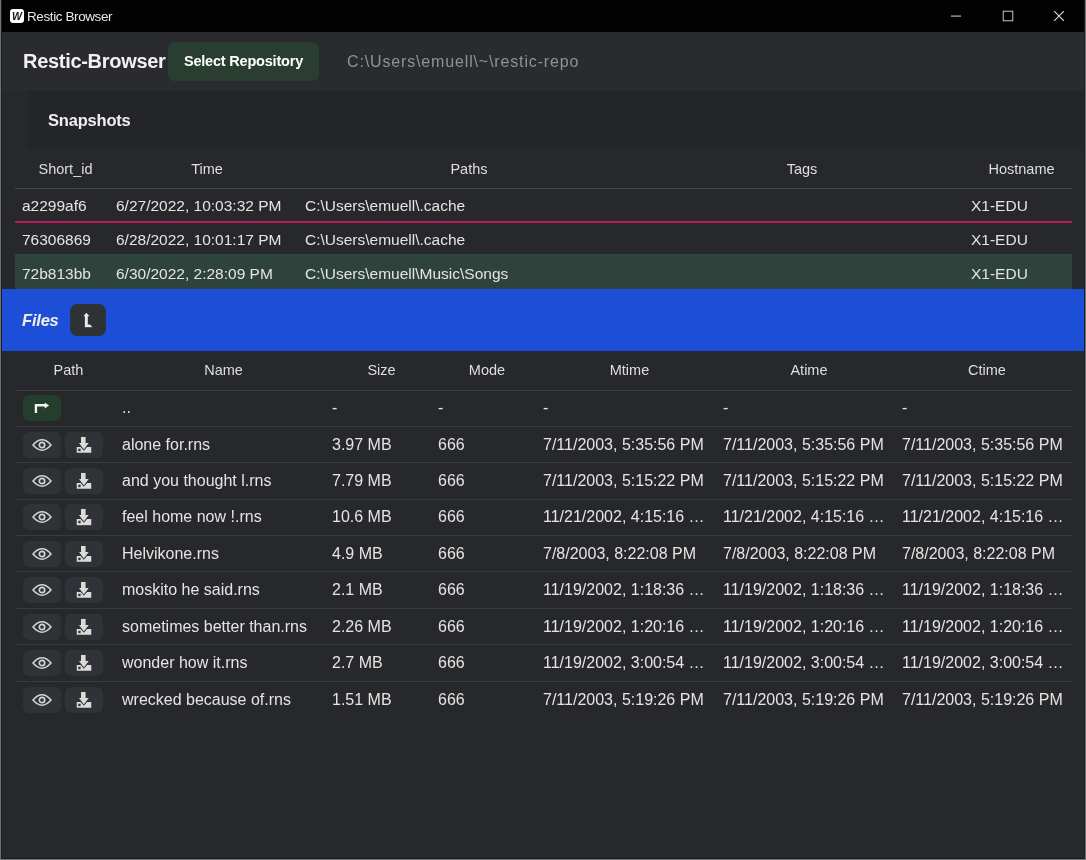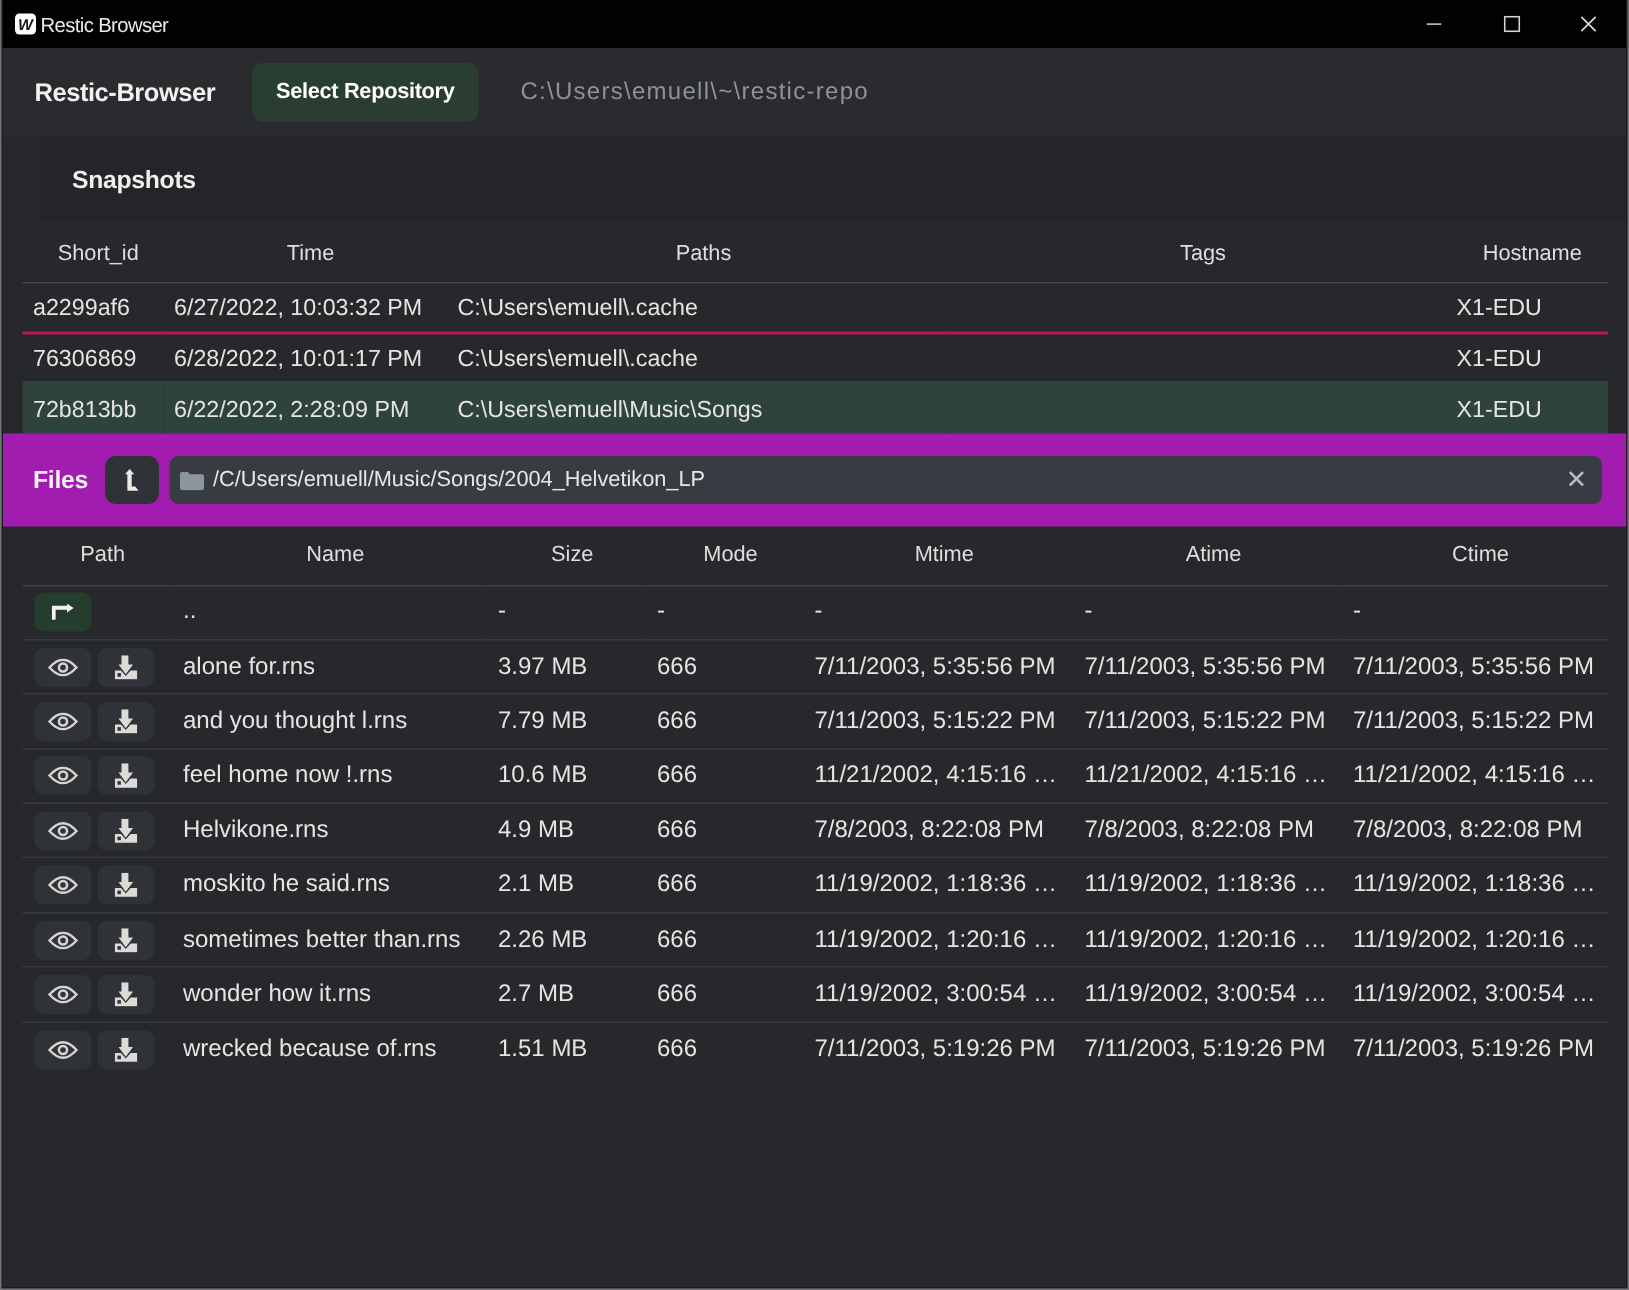--- a/index.html
+++ b/index.html
@@ -17,27 +17,27 @@
 }
 
 .titlebar { position:absolute; left:0; top:0; width:1086px; height:32px; background:#020203; }
 .appicon { position:absolute; left:10px; top:9px; width:14px; height:14px; background:#fff; border-radius:3px; }
 .appicon svg { position:absolute; left:0; top:0; }
 .titletext { position:absolute; left:27px; top:0; height:32px; line-height:33px; font-size:13.5px; letter-spacing:-0.4px; color:#e9e9e9; }
 .winbtn { position:absolute; top:0; width:46px; height:32px; }
 .winbtn svg { position:absolute; left:50%; top:50%; transform:translate(-50%,-50%); }
 
 .apphead { position:absolute; left:1px; top:32px; width:1084px; height:59px; background:#292b2f; }
-.apphead h1 { position:absolute; left:22px; top:0; height:59px; line-height:59px; font-size:17px; font-weight:bold; color:#f2f1ef; letter-spacing:-0.3px;text-align:center; }
+.apphead h1 { position:absolute; left:22px; top:0; height:59px; line-height:59px; font-size:20px; font-weight:bold; color:#f2f1ef; letter-spacing:-0.3px;text-align:center; }
 .repobtn { position:absolute; left:167px; top:10px; width:151px; height:39px; background:#2a3d31; border-radius:7px; text-align:center; line-height:39px; font-size:14.5px; font-weight:bold; color:#fff; letter-spacing:-0.2px; }
 .repopath { position:absolute; left:346px; top:0; height:59px; line-height:60px; font-size:16px; letter-spacing:0.85px; color:#8f9296; }
 
 .snapband { position:absolute; left:1px; top:91px; width:1084px; height:57px; background:#232528;margin-left:26px; }
 .snapband .lbl { position:absolute; left:21px; top:0; height:57px; line-height:58px; font-size:16.5px; font-weight:bold; letter-spacing:-0.2px; color:#f0efed; }
-.filesband { position:absolute; left:1px; top:289px; width:1084px; height:62px; background:#a21caf; }
+.filesband { position:absolute; left:1px; top:289px; width:1084px; height:62px; background:#1d4ed8;font-style:italic; }
 .filesband .lbl { position:absolute; left:21px; top:0; height:62px; line-height:63px; font-size:16.5px; font-weight:bold; letter-spacing:-0.2px; color:#f0efed; }
 .updir { position:absolute; left:69px; top:15px; width:36px; height:32px; background:#2f3237; border-radius:7px; }
 .updir svg { position:absolute; left:50%; top:50%; transform:translate(-50%,-50%); }
 .pathbar { position:absolute; left:112px; top:15px; width:955px; height:32px; background:#383c42; border-radius:6px; }
 .pathbar .folder { position:absolute; left:7px; top:10px; }
 .pathbar .ptext { position:absolute; left:29px; top:0; height:32px; line-height:33px; font-size:14.5px; color:#e9e7e4; }
 .pathbar .clear { position:absolute; right:2px; top:0; height:32px; line-height:32px; width:30px; text-align:center; font-size:17px; color:#b7bec9; }
 
 table { border-collapse:collapse; table-layout:fixed; }
 .snaptable { position:absolute; left:15px; top:148px; width:1057px; }
@@ -142,41 +142,34 @@
       </tr>
     <tr>
         <td>76306869</td>
         <td>6/28/2022, 10:01:17 PM</td>
         <td>C:\Users\emuell\.cache</td>
         <td></td>
         <td>X1-EDU</td>
       </tr>
     <tr class="sel">
         <td>72b813bb</td>
-        <td>6/22/2022, 2:28:09 PM</td>
+        <td>6/30/2022, 2:28:09 PM</td>
         <td>C:\Users\emuell\Music\Songs</td>
         <td></td>
         <td>X1-EDU</td>
       </tr>
   </tbody>
 </table>
 <div class="filesband">
   <div class="lbl">Files</div>
   <div class="updir">
       <svg width="9.2" height="14.6" viewBox="0 0 9.2 14.6">
         <use href="#i-up"></use>
       </svg>
     </div>
-  <div class="pathbar">
-    <span class="folder"><svg width="16" height="13" viewBox="0 0 16 13">
-          <path d="M0 2 Q0 0.6 1.4 0.6 L5.2 0.6 L6.6 2.2 L14.6 2.2 Q16 2.2 16 3.6 L16 11.4 Q16 12.8 14.6 12.8 L1.4 12.8 Q0 12.8 0 11.4 Z" fill="#8c96a3"></path>
-        </svg></span>
-    <span class="ptext">/C/Users/emuell/Music/Songs/2004_Helvetikon_LP</span>
-    <span class="clear">✕</span>
-  </div>
 </div>
 <table class="filestable">
   <colgroup>
       <col style="width:100px">
       <col style="width:210px">
       <col style="width:106px">
       <col style="width:105px">
       <col style="width:180px">
       <col style="width:179px">
       <col style="width:177px">

